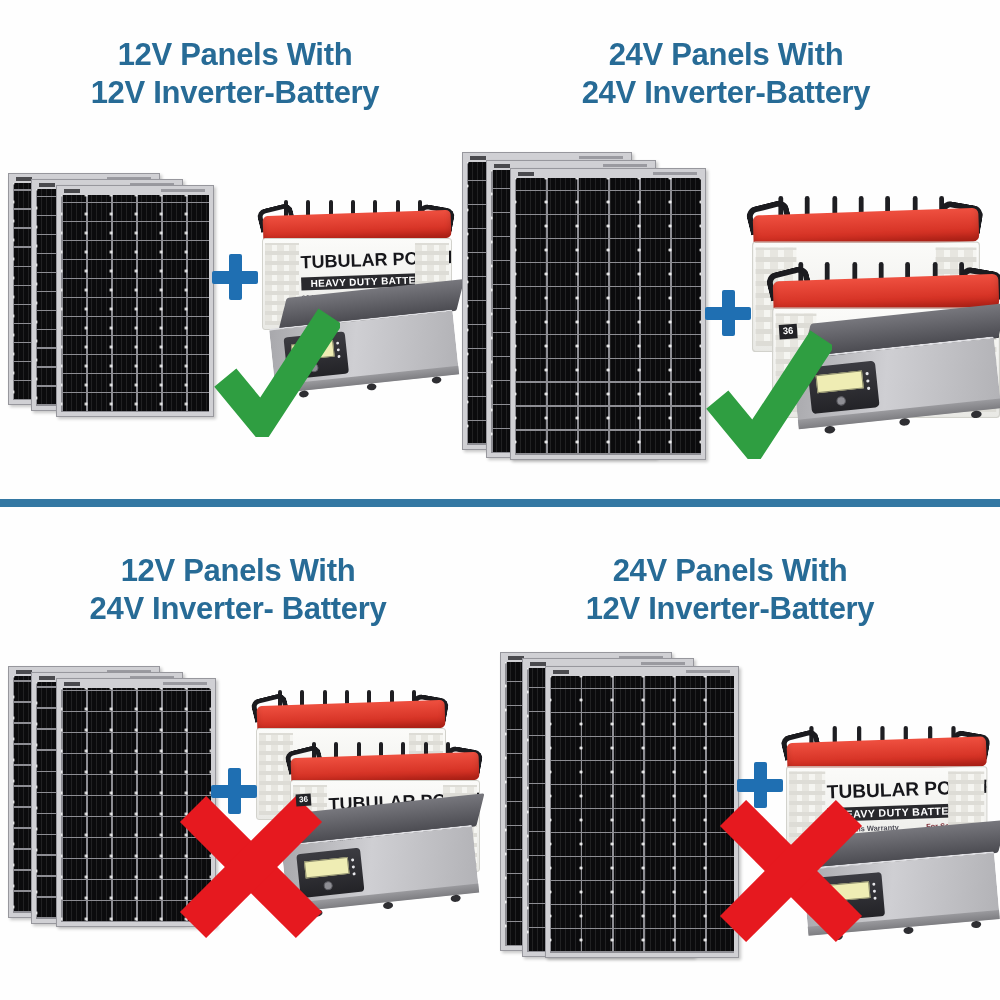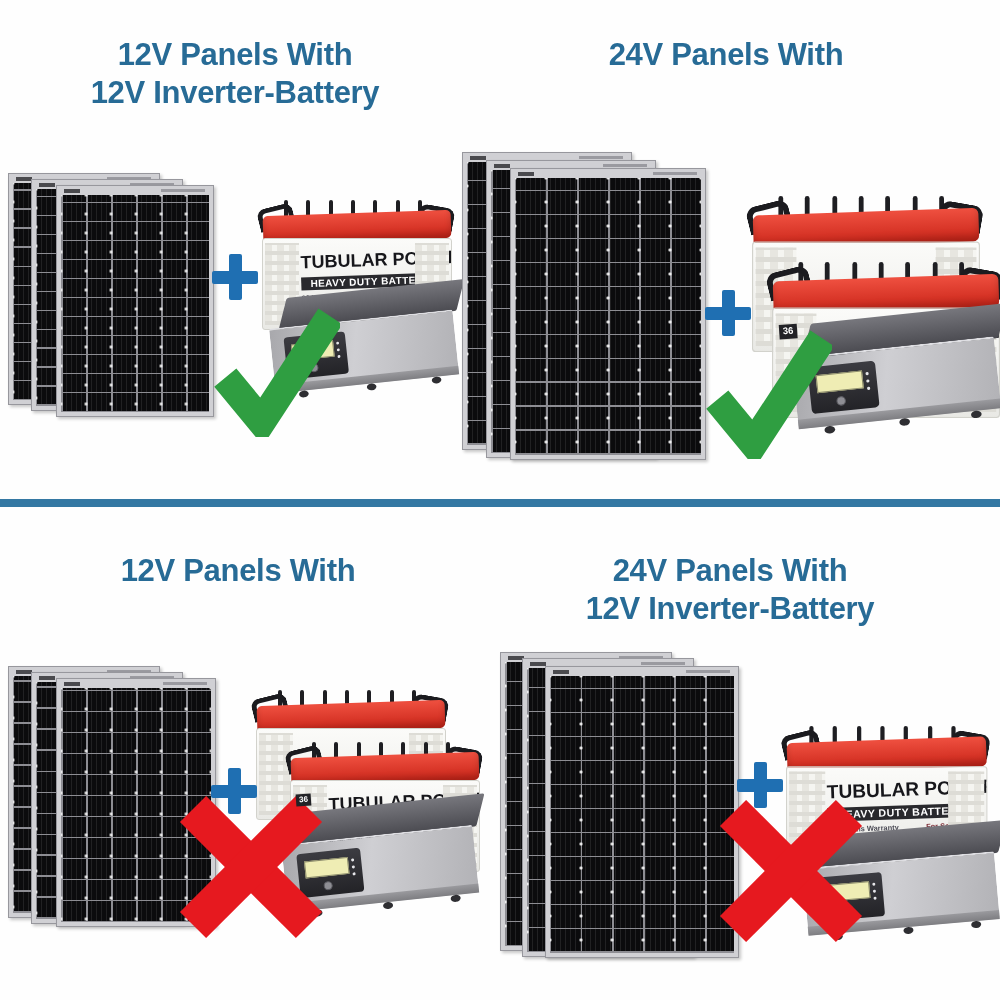--- a/index.html
+++ b/index.html
@@ -186,20 +186,21 @@
   </div>
 
   <div class="plus" style="left:212px; top:254px;"></div>
 
   <svg class="check" style="left:210px; top:303px;" width="130" height="134" viewBox="0 0 136 140">
     <path d="M16 78 L54 124 L126 14" fill="none" stroke="#2f9e41" stroke-width="30" stroke-linecap="butt" stroke-linejoin="miter"></path>
   </svg>
 
   <div class="q-title" style="left:526px; top:36px;">
     <div>24V Panels With</div>
+    <div>24V Inverter-Battery</div>
   </div>
 
   <div class="panel panel-lg" style="left:462px; top:152px; width:168px; height:296px;">
     <span class="mark1"></span>
       <span class="mark2"></span>
       <div class="cells"></div>
   </div>
   <div class="panel panel-lg" style="left:486px; top:160px; width:168px; height:296px;">
     <span class="mark1"></span>
       <span class="mark2"></span>
@@ -270,20 +271,21 @@
   </div>
 
   <div class="plus" style="left:705px; top:290px;"></div>
 
   <svg class="check" style="left:702px; top:325px;" width="130" height="134" viewBox="0 0 136 140">
     <path d="M16 78 L54 124 L126 14" fill="none" stroke="#2f9e41" stroke-width="30" stroke-linecap="butt" stroke-linejoin="miter"></path>
   </svg>
 
   <div class="q-title" style="left:38px; top:552px;">
     <div>12V Panels With</div>
+    <div>24V Inverter- Battery</div>
   </div>
 
   <div class="panel panel-md" style="left:8px; top:666px; width:150px; height:250px;">
     <span class="mark1"></span>
       <span class="mark2"></span>
       <div class="cells"></div>
   </div>
   <div class="panel panel-md" style="left:31px; top:672px; width:150px; height:250px;">
     <span class="mark1"></span>
       <span class="mark2"></span>

